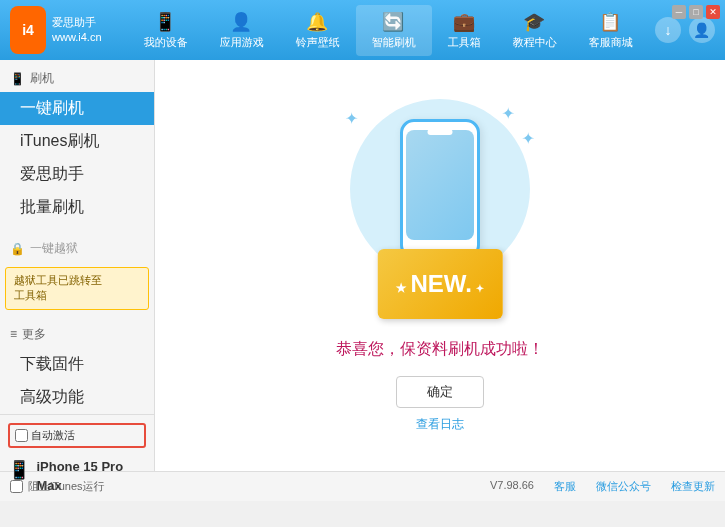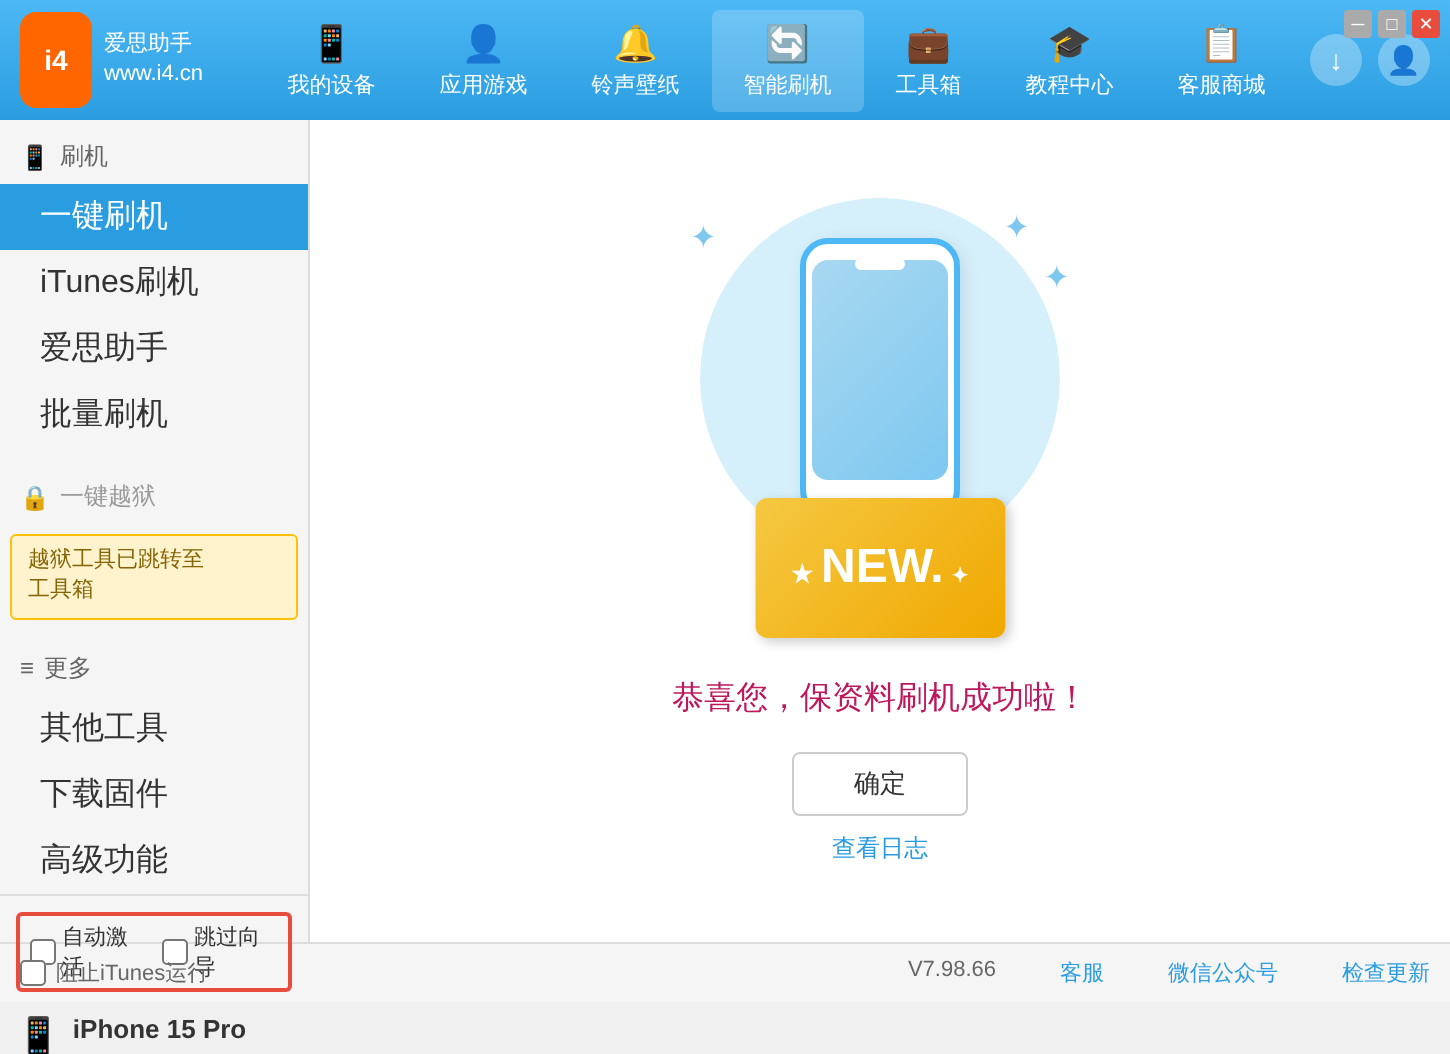--- a/index.html
+++ b/index.html
@@ -68,21 +68,21 @@
     .sparkle-1 { top: 10px; left: 5px; }
     .sparkle-2 { top: 30px; right: 5px; }
     .sparkle-3 { top: 5px; right: 25px; }
     .success-text { font-size: 16px; color: #be185d; margin-bottom: 16px; }
     .confirm-btn { background: white; border: 1px solid #ccc; border-radius: 4px; padding: 6px 30px; cursor: pointer; font-size: 13px; color: #333; margin-bottom: 8px; }
     .log-link { color: #2a9de0; cursor: pointer; font-size: 12px; text-decoration: none; }
 
     
     .footer { height: 30px; background: #f5f5f5; border-top: 1px solid #ddd; display: flex; align-items: center; padding: 0 10px; gap: 20px; font-size: 11px; color: #666; }
     .footer-left { display: flex; align-items: center; gap: 5px; }
-    .footer-right { margin-left: auto; display: flex; gap: 32px; }
+    .footer-right { margin-left: auto; display: flex; gap: 20px; }
     .footer-version { color: #666; }
     .footer-link { color: #2a9de0; cursor: pointer; }
   </style>
 </head>
 <body>
 
 <div style="position:relative; width:725px; height:527px; overflow:hidden;">
 
   <div class="window-controls">
     <div class="win-btn win-min">─</div>
@@ -172,38 +172,31 @@
         <span>越狱工具已跳转至<br>工具箱</span>
       </div>
 
       <div class="divider"></div>
 
       <div class="sidebar-more">
         <span>≡</span>
         <span>更多</span>
       </div>
       <div class="sidebar-item">
-        <span>其他工具</span>
-      </div>
-      <div class="sidebar-item">
         <span>下载固件</span>
       </div>
       <div class="sidebar-item">
         <span>高级功能</span>
       </div>
 
       <div class="sidebar-bottom">
         <div class="checkbox-row">
           <div class="checkbox-item">
             <input type="checkbox" style="">
             <span>自动激活</span>
-          </div>
-          <div class="checkbox-item">
-            <input type="checkbox" style="">
-            <span>跳过向导</span>
           </div>
         </div>
         <div class="device-info">
           <div class="device-icon">📱</div>
           <div class="device-details">
             <div class="device-name">iPhone 15 Pro Max</div>
 
           </div>
         </div>
       </div>

